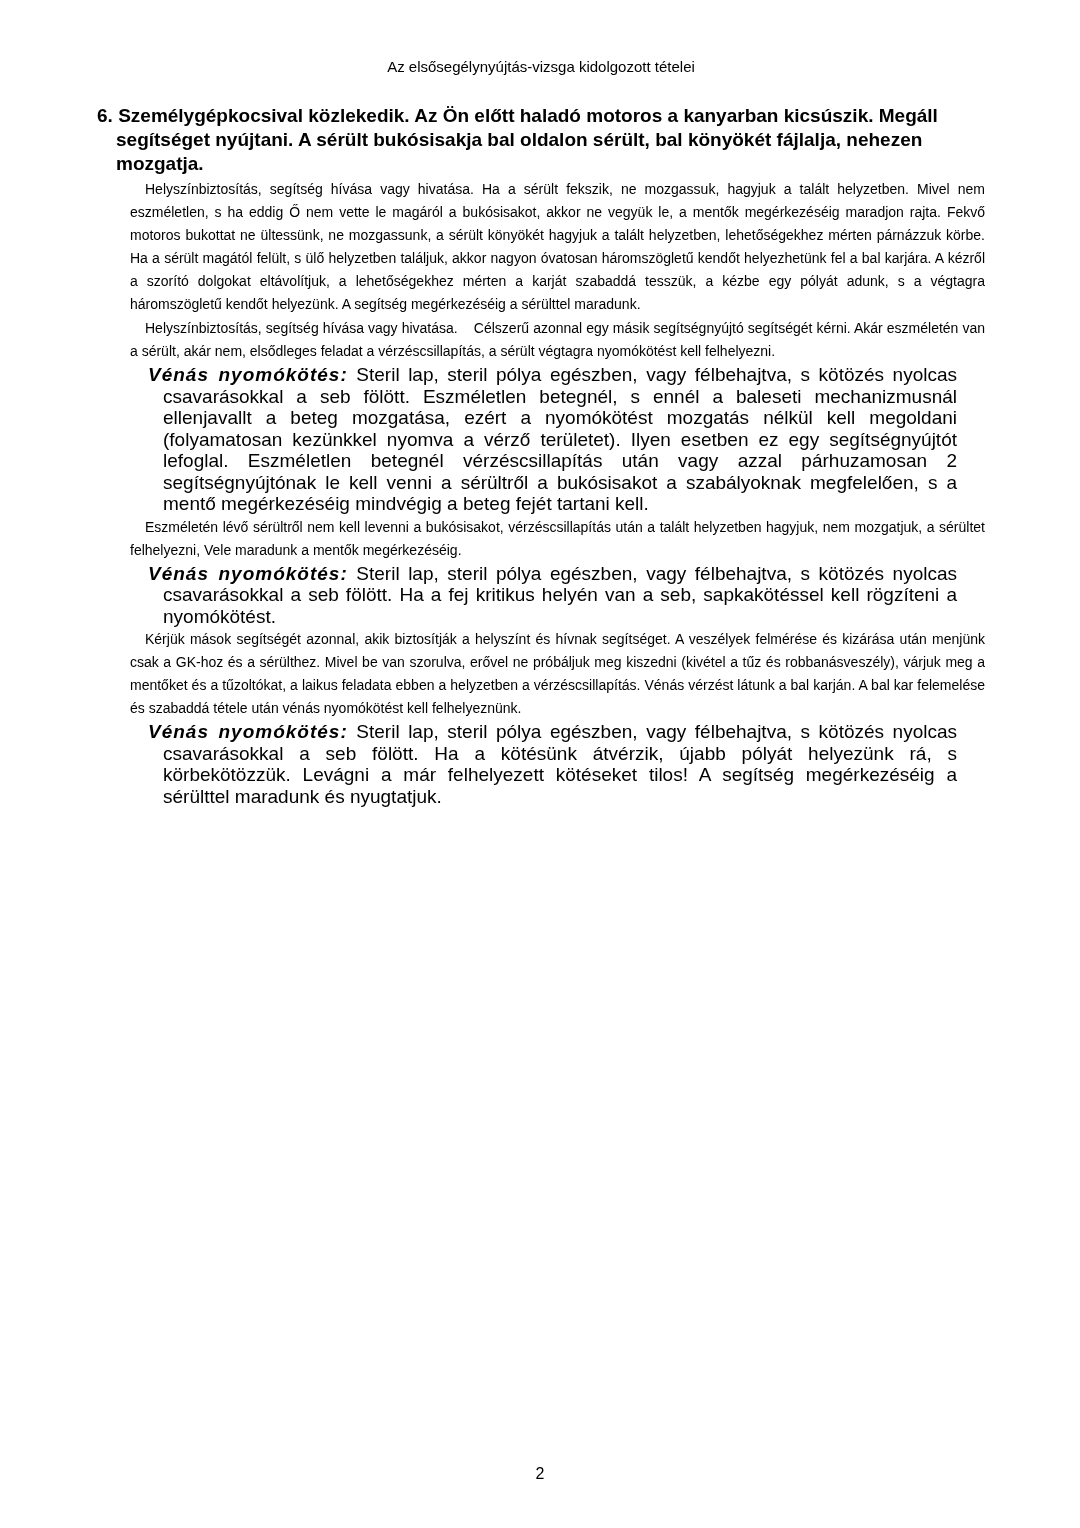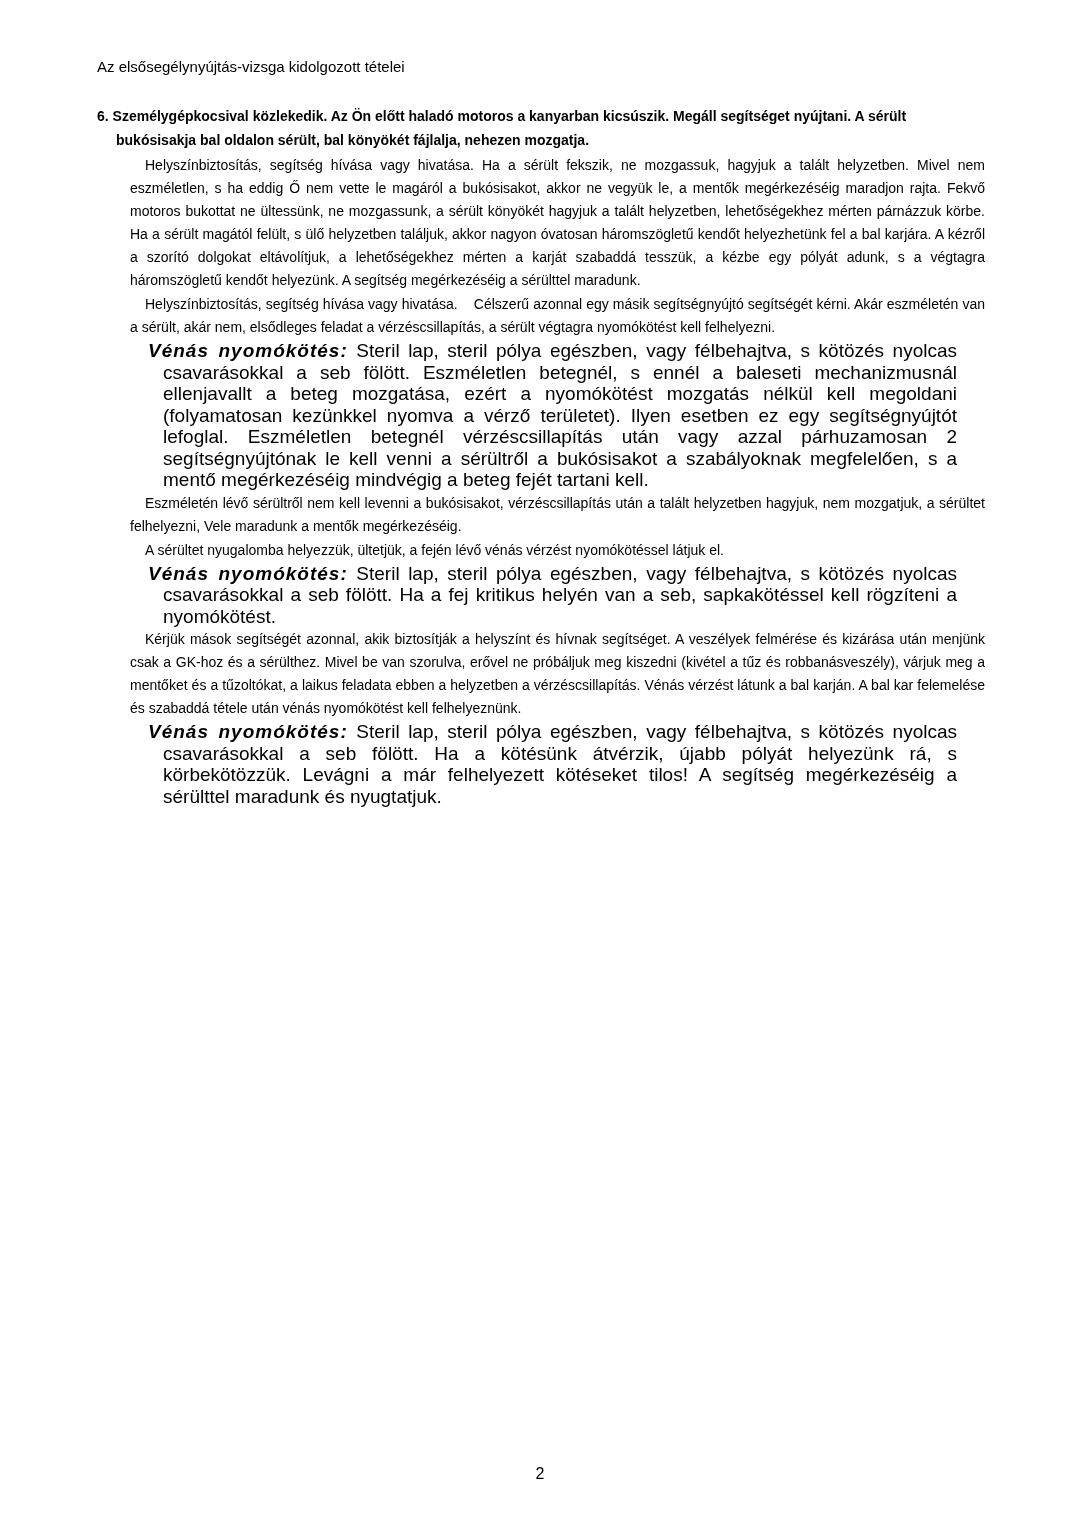--- a/index.html
+++ b/index.html
@@ -11,29 +11,29 @@
     position: relative;
     width: 1080px;
     height: 1528px;
     box-sizing: border-box;
     padding: 58px 95px 0 97px;
     background: #ffffff;
     color: #000000;
     font-family: "Liberation Sans", sans-serif;
   }
   .doc-header {
-    text-align: left;
+    text-align: center;
     font-size: 15px;
     line-height: 18px;
     margin-bottom: 28px;
     color: #000000;
   }
   h2.heading {
     margin: 16px 0 2px 0;
-    font-size: 14px;
+    font-size: 19px;
     line-height: 24px;
     font-weight: bold;
     padding-left: 19px;
     text-indent: -19px;
     text-align: left;
   }
   p.body {
     margin: 1px 0 1px 33px;
     font-size: 14px;
     line-height: 23px;
@@ -73,21 +73,20 @@
     <p class="body">Helyszínbiztosítás, segítség hívása vagy hivatása. Ha a sérült fekszik, ne mozgassuk, hagyjuk a talált helyzetben. Mivel nem eszméletlen, s ha eddig Ő nem vette le magáról a bukósisakot, akkor ne vegyük le, a mentők megérkezéséig maradjon rajta. Fekvő motoros bukottat ne ültessünk, ne mozgassunk, a sérült könyökét hagyjuk a talált helyzetben, lehetőségekhez mérten párnázzuk körbe. Ha a sérült magától felült, s ülő helyzetben találjuk, akkor nagyon óvatosan háromszögletű kendőt helyezhetünk fel a bal karjára. A kézről a szorító dolgokat eltávolítjuk, a lehetőségekhez mérten a karját szabaddá tesszük, a kézbe egy pólyát adunk, s a végtagra háromszögletű kendőt helyezünk. A segítség megérkezéséig a sérülttel maradunk.</p>
   </section>
 
   <section>
     <p class="body">Helyszínbiztosítás, segítség hívása vagy hivatása.&nbsp; &nbsp; Célszerű azonnal egy másik segítségnyújtó segítségét kérni. Akár eszméletén van a sérült, akár nem, elsődleges feladat a vérzéscsillapítás, a sérült végtagra nyomókötést kell felhelyezni.</p>
     <p class="note"><span class="lead">Vénás nyomókötés:</span> <span>Steril lap, steril pólya egészben, vagy félbehajtva, s kötözés nyolcas csavarásokkal a seb fölött. Eszméletlen betegnél, s ennél a baleseti mechanizmusnál ellenjavallt a beteg mozgatása, ezért a nyomókötést mozgatás nélkül kell megoldani (folyamatosan kezünkkel nyomva a vérző területet). Ilyen esetben ez egy segítségnyújtót lefoglal. Eszméletlen betegnél vérzéscsillapítás után vagy azzal párhuzamosan 2 segítségnyújtónak le kell venni a sérültről a bukósisakot a szabályoknak megfelelően, s a mentő megérkezéséig mindvégig a beteg fejét tartani kell.</span></p>
     <p class="body">Eszméletén lévő sérültről nem kell levenni a bukósisakot, vérzéscsillapítás után a talált helyzetben hagyjuk, nem mozgatjuk, a sérültet felhelyezni, Vele maradunk a mentők megérkezéséig.</p>
   </section>
 
   <section>
-    <p class="body">A sérültet nyugalomba helyezzük, ültetjük, a fején lévő vénás vérzést nyomókötéssel látjuk el.</p>
     <p class="note"><span class="lead">Vénás nyomókötés:</span> <span>Steril lap, steril pólya egészben, vagy félbehajtva, s kötözés nyolcas csavarásokkal a seb fölött. Ha a fej kritikus helyén van a seb, sapkakötéssel kell rögzíteni a nyomókötést.</span></p>
   </section>
 
   <section>
     <p class="body">Kérjük mások segítségét azonnal, akik biztosítják a helyszínt és hívnak segítséget. A veszélyek felmérése és kizárása után menjünk csak a GK-hoz és a sérülthez. Mivel be van szorulva, erővel ne próbáljuk meg kiszedni (kivétel a tűz és robbanásveszély), várjuk meg a mentőket és a tűzoltókat, a laikus feladata ebben a helyzetben a vérzéscsillapítás. Vénás vérzést látunk a bal karján. A bal kar felemelése és szabaddá tétele után vénás nyomókötést kell felhelyeznünk.</p>
     <p class="note"><span class="lead">Vénás nyomókötés:</span> <span>Steril lap, steril pólya egészben, vagy félbehajtva, s kötözés nyolcas csavarásokkal a seb fölött. Ha a kötésünk átvérzik, újabb pólyát helyezünk rá, s körbekötözzük. Levágni a már felhelyezett kötéseket tilos! A segítség megérkezéséig a sérülttel maradunk és nyugtatjuk.</span></p>
   </section>
 
   <div class="page-number">2</div>
 

